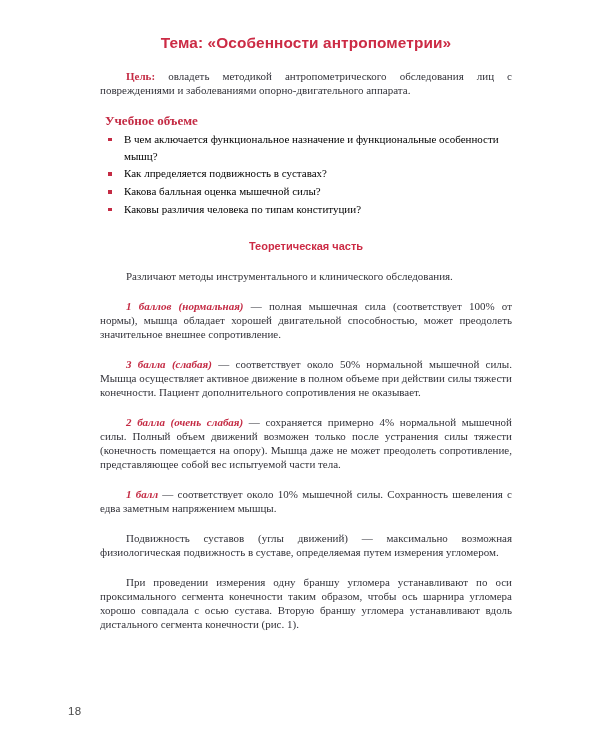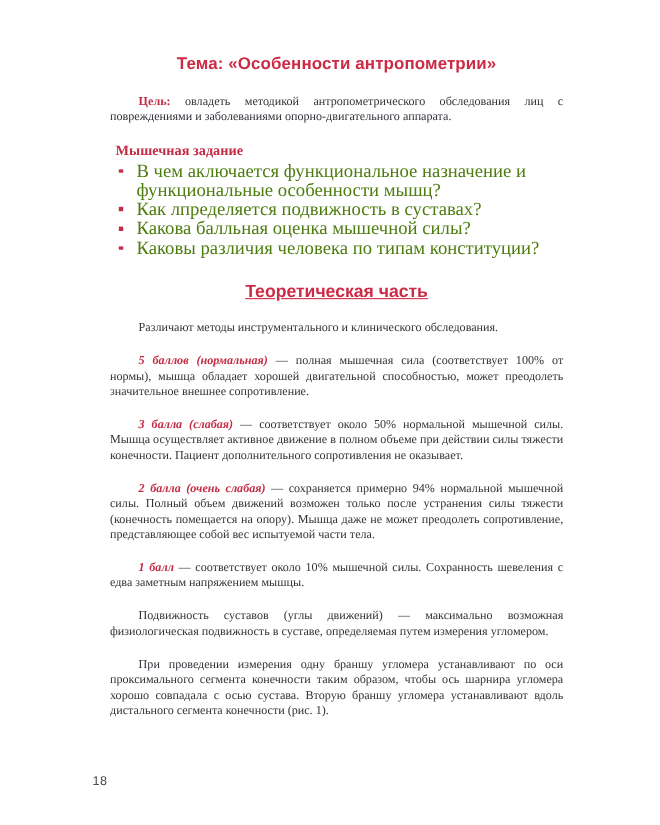--- a/index.html
+++ b/index.html
@@ -33,33 +33,32 @@
   }
 
   
   .title-main {
     font-family: "Liberation Sans", "DejaVu Sans", sans-serif;
     font-weight: bold;
     font-size: 15.4px;
     color: #cc2b45;
     text-align: center;
     letter-spacing: 0.1px;
-    margin: 16px 0 17px 0;
+    margin: 0 0 17px 0;
     line-height: 1.2;
   }
 
   .section-heading {
     font-family: "Liberation Sans", "DejaVu Sans", sans-serif;
     font-weight: bold;
-    font-size: 16px;
+    font-size: 11px;
     color: #cc2b45;
     text-align: center;
     margin: 22px 0 9px 0;
     line-height: 1.2;
-    text-decoration: underline;
   }
 
   .subheading {
     font-family: "Liberation Serif", "DejaVu Serif", serif;
     font-weight: bold;
     font-size: 13px;
     color: #c42b44;
     margin: 4px 0 1px 0;
     padding-left: 21px;
     line-height: 1.25;
@@ -94,76 +93,76 @@
   
   ul.tasks {
     list-style: none;
     margin: 0;
     padding: 0 0 0 21px;
   }
 
   ul.tasks li {
     position: relative;
     padding-left: 19px;
-    font-size: 17px;
+    font-size: 11px;
     line-height: 17.1px;
-    color: #4d7c0f;
+    color: #000000;
     margin: 0 0 0.5px 0;
   }
 
   ul.tasks li .sq {
     position: absolute;
     left: 3px;
     top: 7px;
     width: 3.6px;
     height: 3.6px;
     background: #c42b44;
   }
 
   
   .page-number {
     position: absolute;
-    left: 84px;
+    left: 68px;
     bottom: 33px;
     font-family: "Liberation Sans", "DejaVu Sans", sans-serif;
     font-size: 11.5px;
     color: #4a4a4a;
     letter-spacing: 0.4px;
   }
 </style>
 </head>
 <body>
 
 <div class="page">
   <div class="content">
 
     <h1 class="title-main">Тема: «Особенности антропометрии»</h1>
 
     <p class="para"><span class="lead">Цель:</span><span> овладеть методикой антропометрического обследования лиц с повреждениями и заболеваниями опорно-двигательного аппарата.</span></p>
 
-    <div class="subheading">Мышечная задание</div>
+    <div class="subheading">Учебное объеме</div>
 
     <ul class="tasks">
       <li><span class="sq"></span><span>В чем аключается функциональное назначение и функциональные особенности мышц?</span></li>
       <li><span class="sq"></span><span>Как лпределяется подвижность в суставах?</span></li>
       <li><span class="sq"></span><span>Какова балльная оценка мышечной силы?</span></li>
       <li><span class="sq"></span><span>Каковы различия человека по типам конституции?</span></li>
     </ul>
 
     <h2 class="section-heading">Теоретическая часть</h2>
 
     <p class="para"><span>Различают методы </span><span class="ital">инструментального</span><span> и </span><span class="ital">клинического</span><span> обследования.</span></p>
 
 
-    <p class="para"><span class="lead-ital">5 баллов (нормальная)</span><span> — полная мышечная сила (соответствует 100% от нормы), мышца обладает хорошей двигательной способностью, может преодолеть значительное внешнее сопротивление.</span></p>
+    <p class="para"><span class="lead-ital">1 баллов (нормальная)</span><span> — полная мышечная сила (соответствует 100% от нормы), мышца обладает хорошей двигательной способностью, может преодолеть значительное внешнее сопротивление.</span></p>
 
 
     <p class="para"><span class="lead-ital">3 балла (слабая)</span><span> — соответствует около 50% нормальной мышечной силы. Мышца осуществляет активное движение в полном объеме при действии силы тяжести конечности. Пациент дополнительного сопротивления не оказывает.</span></p>
 
-    <p class="para"><span class="lead-ital">2 балла (очень слабая)</span><span> — сохраняется примерно 94% нормальной мышечной силы. Полный объем движений возможен только после устранения силы тяжести (конечность помещается на опору). Мышца даже не может преодолеть сопротивление, представляющее собой вес испытуемой части тела.</span></p>
+    <p class="para"><span class="lead-ital">2 балла (очень слабая)</span><span> — сохраняется примерно 4% нормальной мышечной силы. Полный объем движений возможен только после устранения силы тяжести (конечность помещается на опору). Мышца даже не может преодолеть сопротивление, представляющее собой вес испытуемой части тела.</span></p>
 
     <p class="para"><span class="lead-ital">1 балл</span><span> — соответствует около 10% мышечной силы. Сохранность шевеления с едва заметным напряжением мышцы.</span></p>
 
     <p class="para">Подвижность суставов (углы движений) — максимально возможная физиологическая подвижность в суставе, определяемая путем измерения угломером.</p>
 
     <p class="para">При проведении измерения одну браншу угломера устанавливают по оси проксимального сегмента конечности таким образом, чтобы ось шарнира угломера хорошо совпадала с осью сустава. Вторую браншу угломера устанавливают вдоль дистального сегмента конечности (рис. 1).</p>
 
   </div>
 
   <div class="page-number">18</div>

